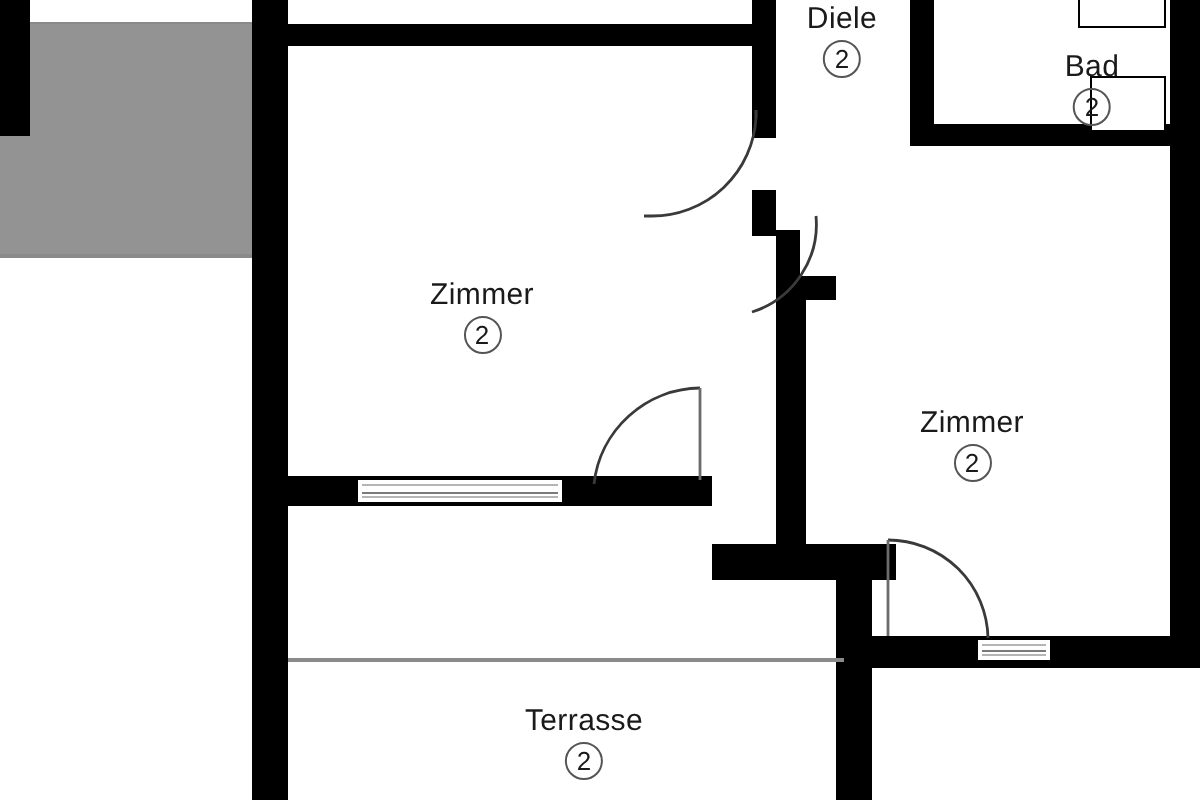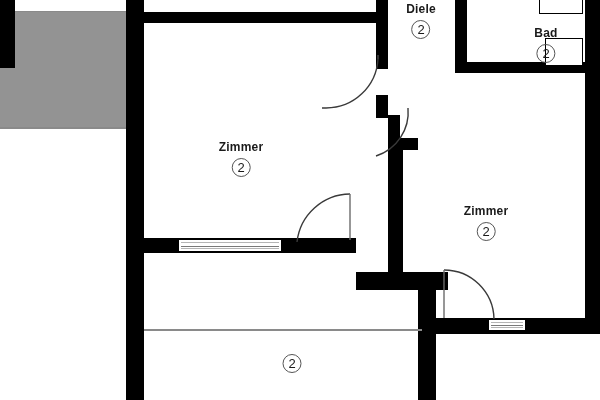--- a/index.html
+++ b/index.html
@@ -65,24 +65,23 @@
   }
   .room-label {
     position: absolute;
     text-align: center;
     color: #1a1a1a;
     white-space: nowrap;
     transform: translateX(-50%);
   }
   .room-label .name {
     display: block;
-    font-size: 12px;
+    font-size: 15px;
     line-height: 17px;
     letter-spacing: 0.2px;
-    font-weight: bold;
   }
   .room-label .badge {
     display: inline-block;
     margin-top: 2px;
     width: 19px;
     height: 19px;
     line-height: 18px;
     border: 1px solid #555555;
     border-radius: 50%;
     font-size: 13px;
@@ -177,16 +176,17 @@
     <span class="name">Bad</span>
     <span class="badge">2</span>
   </div>
 
   <div class="room-label" style="left:486px; top:203px;">
     <span class="name">Zimmer</span>
     <span class="badge">2</span>
   </div>
 
   <div class="room-label" style="left:292px; top:352px;">
+    <span class="name">Terrasse</span>
     <span class="badge">2</span>
   </div>
 
 </div>
 
 </body></html>

